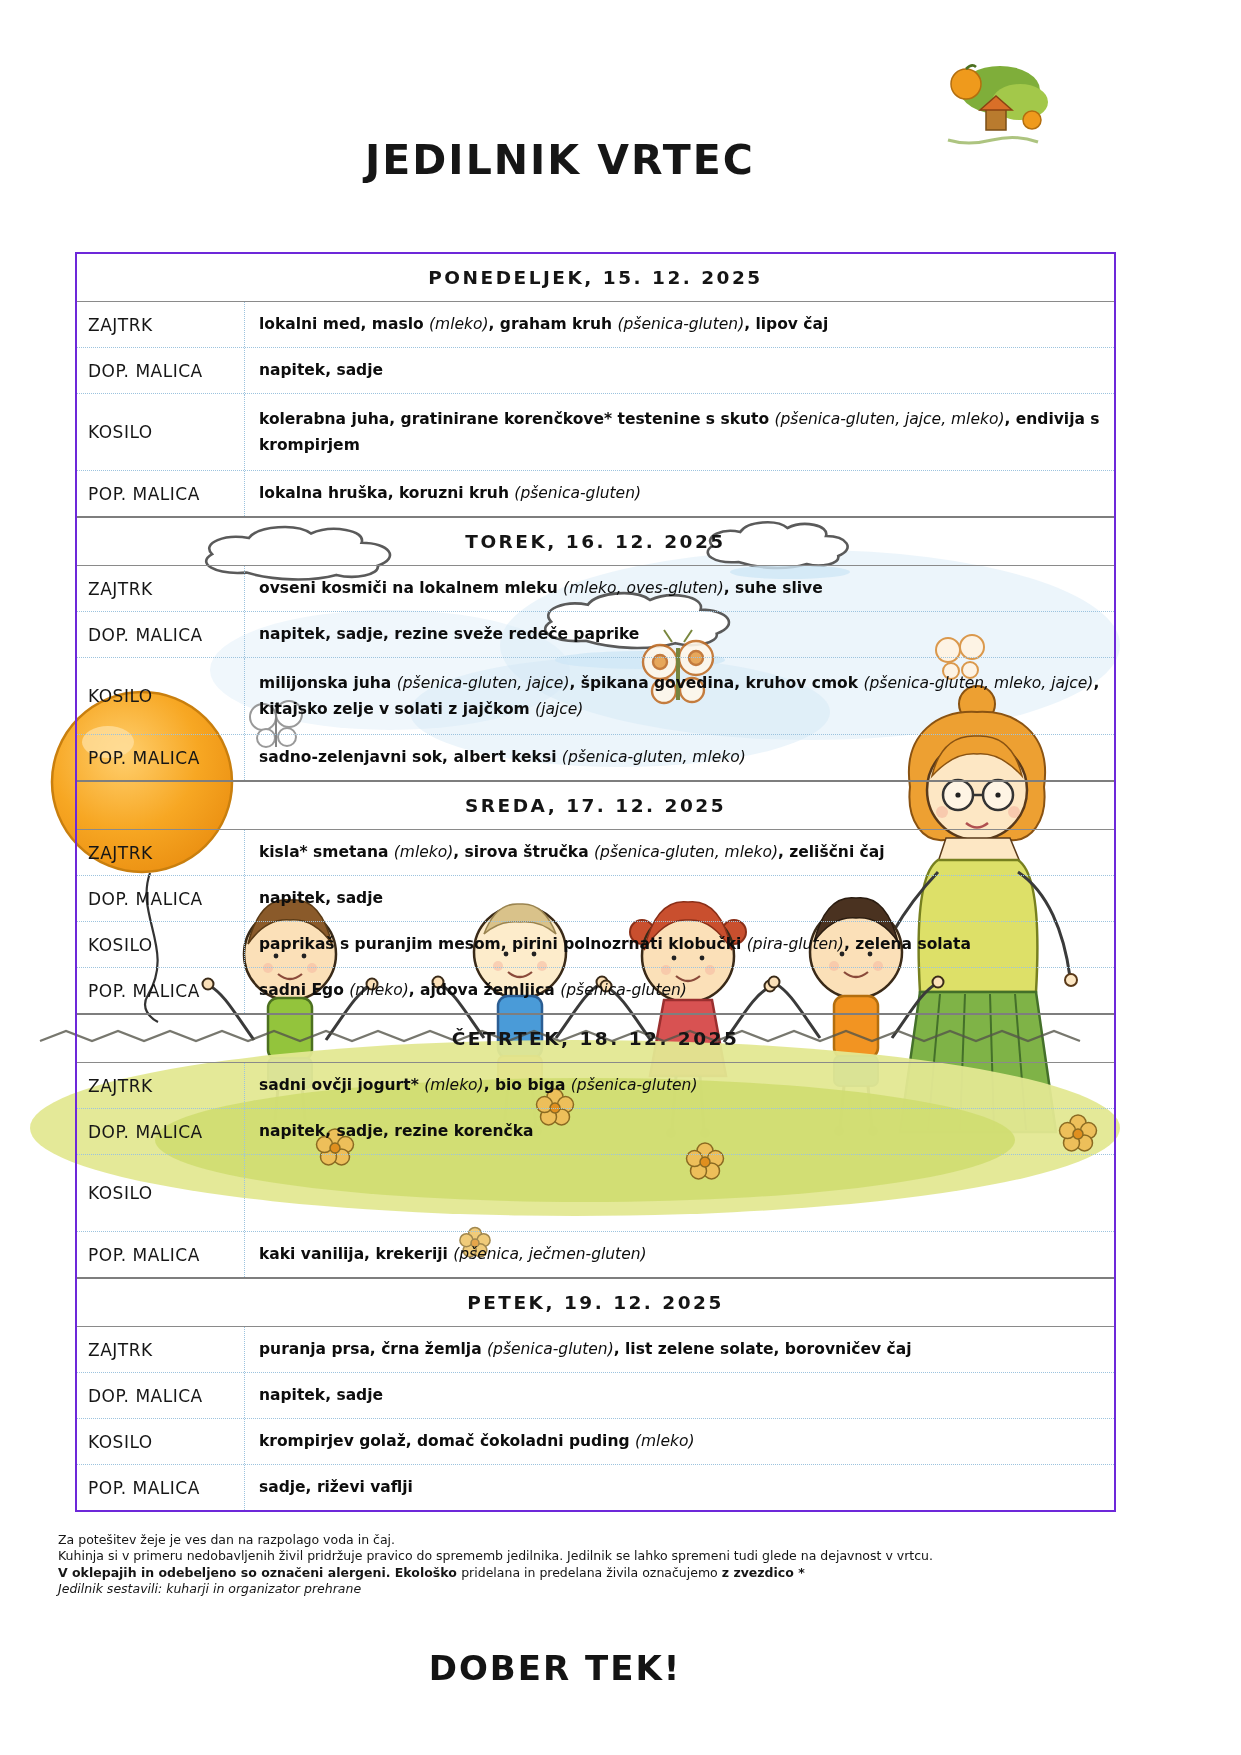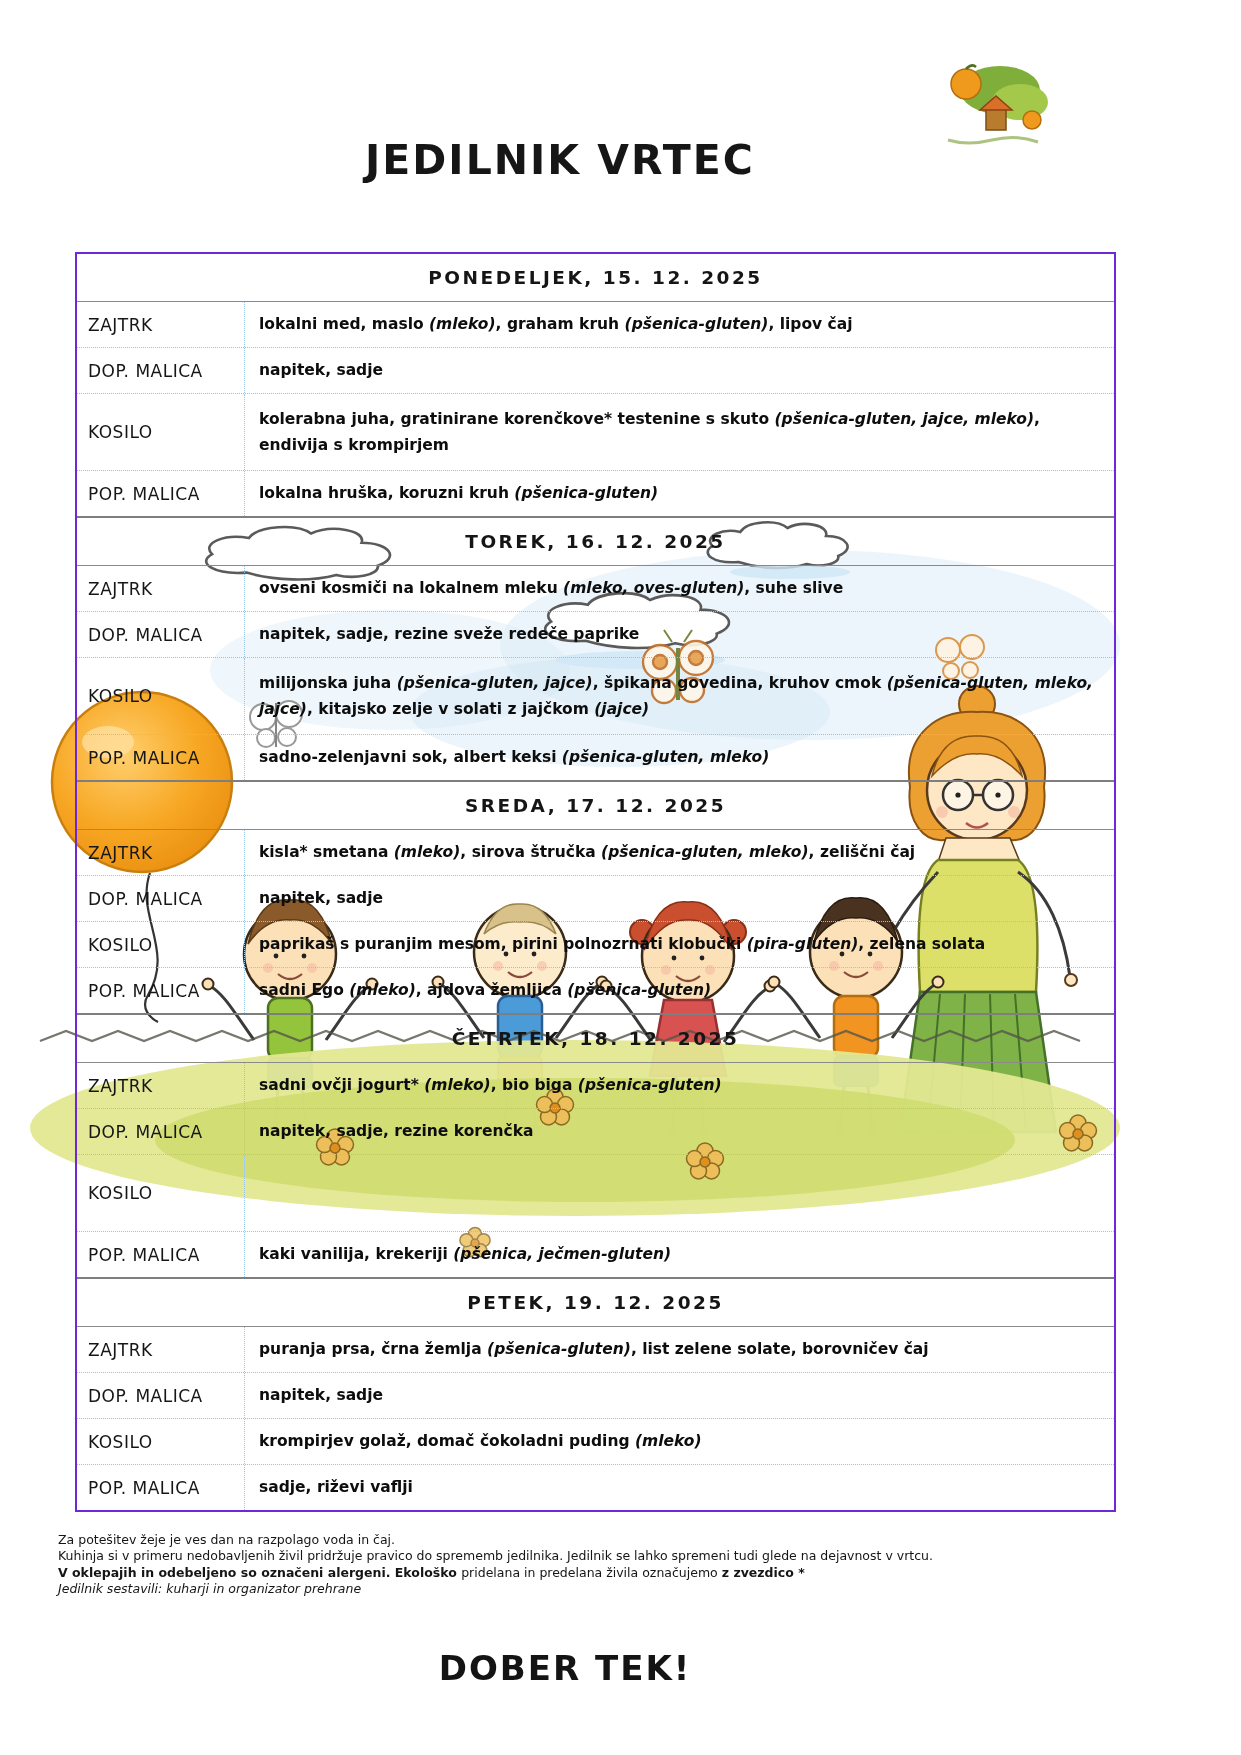--- a/index.html
+++ b/index.html
@@ -30,27 +30,27 @@
     flex:0 0 156px;padding-left:11px;font-size:17px;letter-spacing:0.5px;
     border-right:1.5px dotted #9cc3de;color:#161616;
   }
   .content{
     flex:1;padding:5px 14px;font-size:15.5px;font-weight:700;line-height:1.7;
     display:block;align-self:center;color:#0d0d0d;
   }
   .h1{min-height:45px;}
   .h2{min-height:76px;}
   .seg-b{font-weight:700;}
-  .seg-i{font-style:italic;font-weight:700;text-align:center;}
+  .seg-i{font-style:italic;font-weight:400;text-align:center;}
   .seg-n{font-weight:400;}
   .notes{position:absolute;left:58px;top:1532px;width:1045px;font-size:12.5px;line-height:1.3;z-index:1;color:#151515;}
   .note-bold-mix .seg-b{font-weight:700;}
   .note-italic{font-style:italic;}
   .bottom-heading{
-    position:absolute;left:10px;top:1648px;width:1110px;text-align:center;
+    position:absolute;left:0;top:1648px;width:1110px;text-align:center;
     font-size:34px;font-weight:700;letter-spacing:2px;z-index:1;color:#141414;
   }
 </style>
 </head>
 <body>
 
 <svg class="decor" width="1241" height="1755" viewBox="0 0 1241 1755" aria-hidden="true">
   <defs>
     <radialGradient id="sunG" cx="40%" cy="35%" r="75%">
       <stop offset="0%" stop-color="#ffcf6e"></stop>

